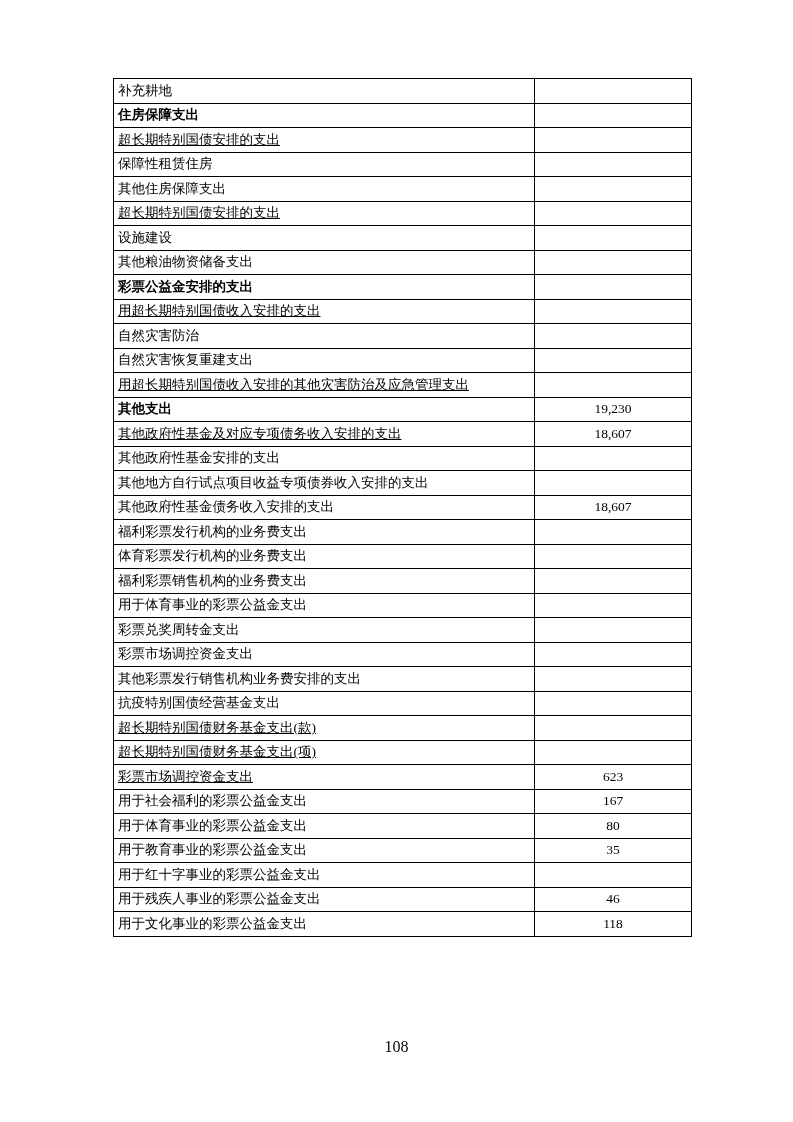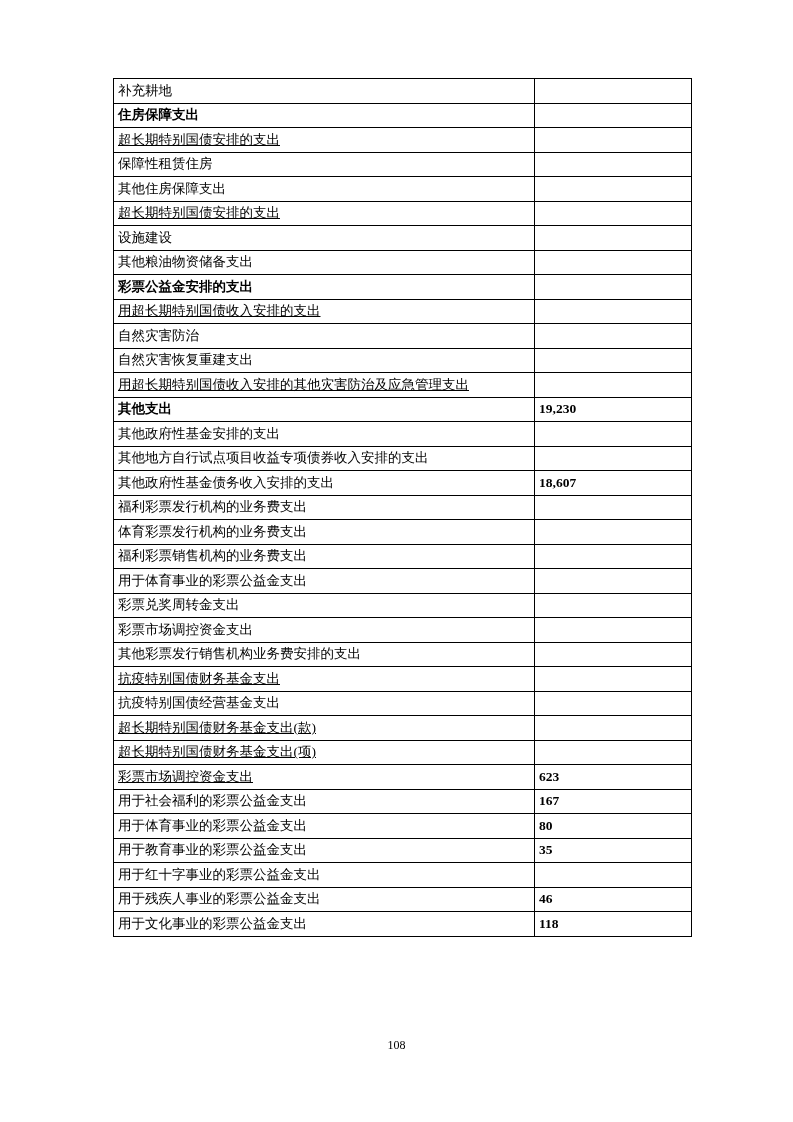--- a/index.html
+++ b/index.html
@@ -34,34 +34,33 @@
     padding: 0 4px;
     vertical-align: middle;
     white-space: nowrap;
     overflow: hidden;
   }
   td.label {
     width: 412px;
   }
   td.value {
     width: 148px;
-    text-align: left;
+    text-align: center;
     padding-right: 6px;
-    font-weight: bold;
   }
   .ind0 { padding-left: 4px; font-weight: bold; }
   .ind1 { padding-left: 18px; text-decoration: underline; }
   .ind2 { padding-left: 32px; }
   .pagenum {
     position: absolute;
     left: 0;
     right: 0;
     top: 1038px;
     text-align: center;
-    font-size: 12px;
+    font-size: 16px;
     font-family: "Liberation Serif", serif;
   }
 </style>
 </head>
 <body>
 
 <div class="page">
   <table class="budget">
     <tbody>
         <tr>
@@ -114,20 +113,24 @@
         </tr>
         <tr>
           <td class="label ind1">用超长期特别国债收入安排的其他灾害防治及应急管理支出</td>
           <td class="value"></td>
         </tr>
         <tr>
           <td class="label ind0">其他支出</td>
           <td class="value">19,230</td>
         </tr>
         <tr>
+          <td class="label ind1">其他政府性基金及对应专项债务收入安排的支出</td>
+          <td class="value">18,607</td>
+        </tr>
+        <tr>
           <td class="label ind2">其他政府性基金安排的支出</td>
           <td class="value"></td>
         </tr>
         <tr>
           <td class="label ind2">其他地方自行试点项目收益专项债券收入安排的支出</td>
           <td class="value"></td>
         </tr>
         <tr>
           <td class="label ind2">其他政府性基金债务收入安排的支出</td>
           <td class="value">18,607</td>
@@ -151,24 +154,20 @@
         <tr>
           <td class="label ind2">彩票兑奖周转金支出</td>
           <td class="value"></td>
         </tr>
         <tr>
           <td class="label ind2">彩票市场调控资金支出</td>
           <td class="value"></td>
         </tr>
         <tr>
           <td class="label ind2">其他彩票发行销售机构业务费安排的支出</td>
-          <td class="value"></td>
-        </tr>
-        <tr>
-          <td class="label ind1">抗疫特别国债财务基金支出</td>
           <td class="value"></td>
         </tr>
         <tr>
           <td class="label ind2">抗疫特别国债经营基金支出</td>
           <td class="value"></td>
         </tr>
         <tr>
           <td class="label ind1">超长期特别国债财务基金支出(款)</td>
           <td class="value"></td>
         </tr>

